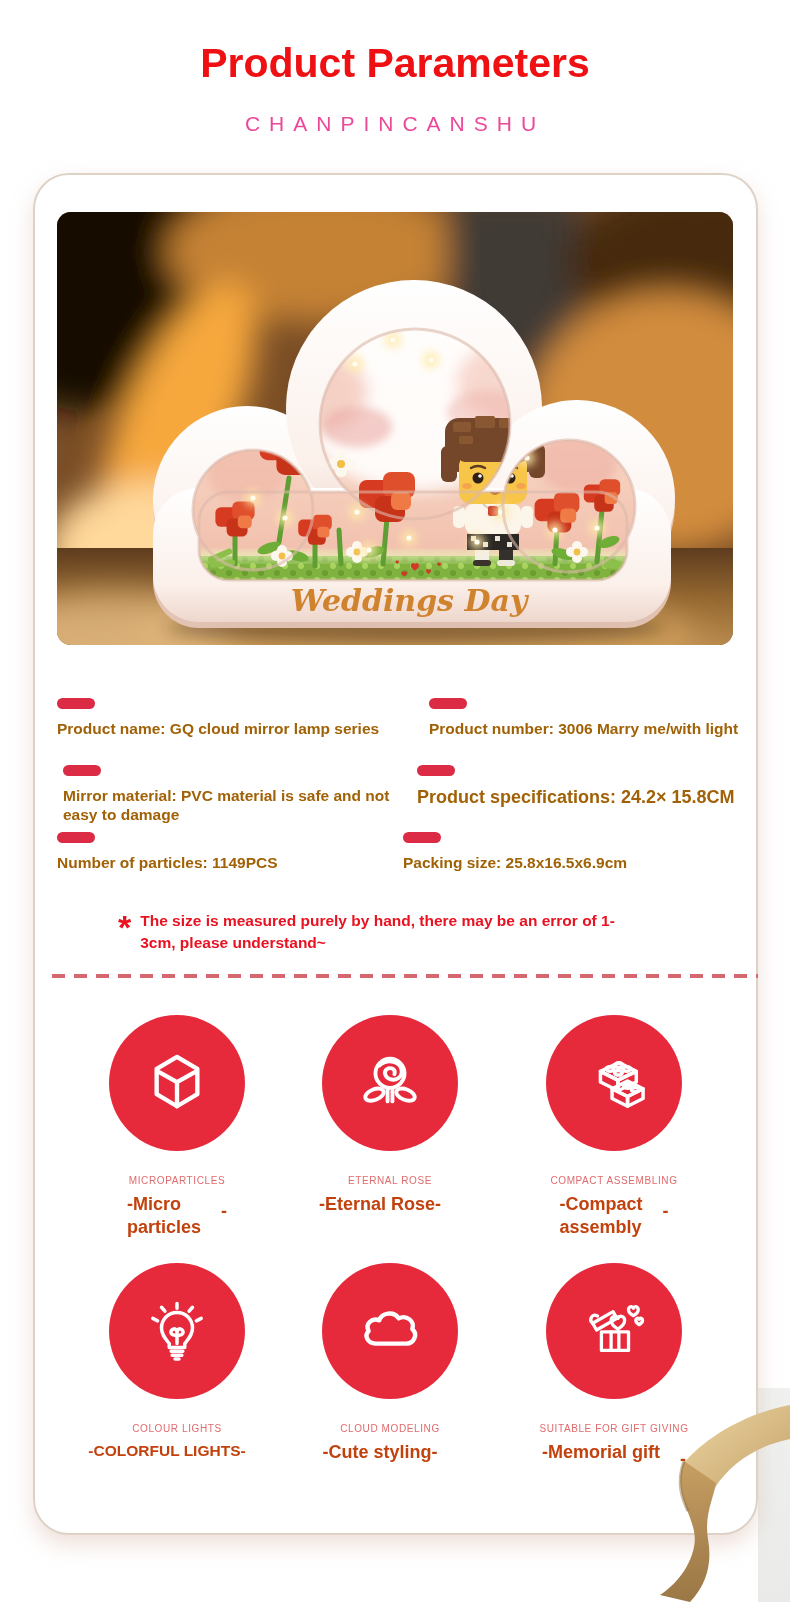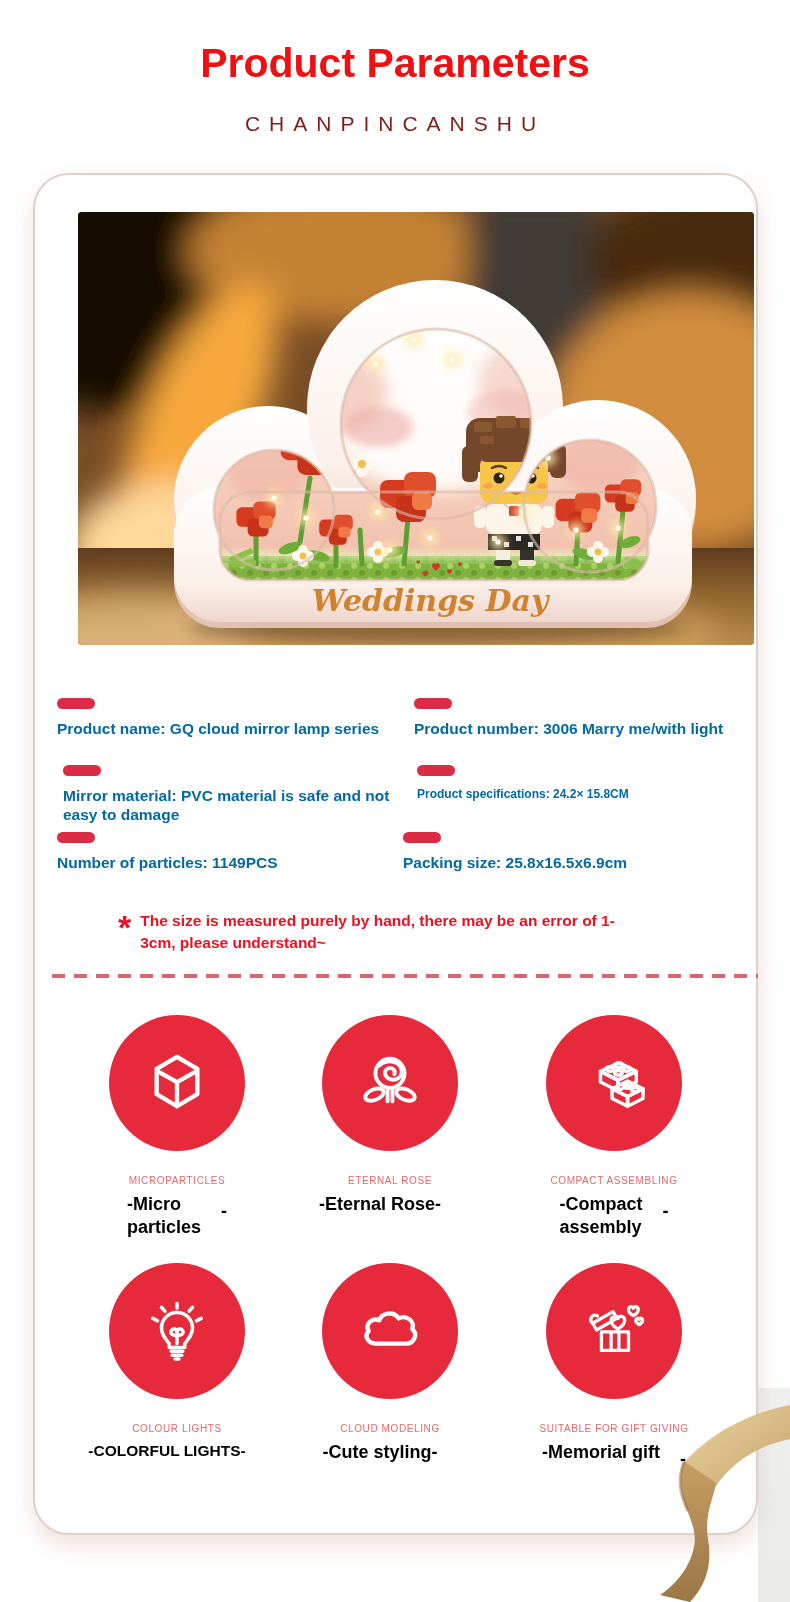--- a/index.html
+++ b/index.html
@@ -2,38 +2,38 @@
 <html><head>
 <meta charset="utf-8">
 <style>
   * { margin:0; padding:0; box-sizing:border-box; }
   body { background:#ffffff; font-family:"Liberation Sans", sans-serif; }
   .page { position:relative; width:790px; height:1602px; background:#ffffff; overflow:hidden; }
 
   .title { position:absolute; top:40px; left:0; width:100%; text-align:center;
            font-size:41px; font-weight:bold; color:#ee1013; letter-spacing:0px; }
   .subtitle { position:absolute; top:112px; left:0; width:100%; text-align:center;
-              font-size:21px; color:#7f1d1d; letter-spacing:9px; }
+              font-size:21px; color:#ec4899; letter-spacing:9px; }
 
   .card { position:absolute; left:33px; top:173px; width:725px; height:1362px;
           background:#ffffff; border:2px solid #ded2c7; border-radius:36px;
           box-shadow:0 10px 22px rgba(205,165,150,.35); }
 
   .photo { position:absolute; left:57px; top:212px; width:676px; height:433px;
-           border-radius:4px; overflow:hidden;margin-left:21px; }
+           border-radius:14px; overflow:hidden; }
   .photo svg { display:block; }
 
   .spec { position:absolute; width:348px; }
   .spec .dash { display:block; width:38px; height:11px; border-radius:6px; background:#dc2b45; }
-  .spec p { margin-top:11px; font-weight:bold; font-size:15.5px; line-height:1.22; color:#0369a1; }
-  .spec.sm p { font-size:12px; }
+  .spec p { margin-top:11px; font-weight:bold; font-size:15.5px; line-height:1.22; color:#a16207; }
+  .spec.sm p { font-size:18px; }
   .sL1 { left:57px;  top:698px; }
   .sL2 { left:57px;  top:765px;margin-left:6px; }
   .sL3 { left:57px;  top:832px; }
-  .sR1 { left:414px; top:698px; }
+  .sR1 { left:429px; top:698px; }
   .sR2 { left:417px; top:765px; }
   .sR3 { left:403px; top:832px; }
 
   .note { position:absolute; left:118px; top:910px; width:530px; display:flex; }
   .note .star { font-size:34px; font-weight:bold; color:#ea1120; line-height:1; margin-right:9px; }
   .note p { font-size:15.5px; font-weight:bold; color:#ea1120; line-height:1.45; width:498px; }
 
   .divider { position:absolute; left:52px; top:974px; width:706px; height:4px;
              background:repeating-linear-gradient(90deg,#d5686e 0 13px,transparent 13px 22px); }
 
@@ -41,21 +41,21 @@
   .f1 { left:61px;  top:1015px; }
   .f2 { left:274px; top:1015px; }
   .f3 { left:498px; top:1015px; }
   .f4 { left:61px;  top:1263px; }
   .f5 { left:274px; top:1263px; }
   .f6 { left:498px; top:1263px; }
   .f-circle { width:136px; height:136px; border-radius:50%; background:#e62a3c;
               margin:0 auto 24px auto; display:flex; align-items:center; justify-content:center; }
   .f-caption { font-size:10px; color:#e06a6c; letter-spacing:.6px; }
   .f-sub { margin-top:7px; display:flex; justify-content:center; align-items:flex-start;
-           font-weight:bold; font-size:18px; color:#000000; line-height:1.25; }
+           font-weight:bold; font-size:18px; color:#c2410c; line-height:1.25; }
   .f-sub .txt { white-space:pre-line; text-align:left; }
   .f-sub .tail { margin-left:20px; margin-top:7px; }
   .f-sub.small { font-size:15.5px; }
 
   .right-shade { position:absolute; left:758px; top:1388px; width:32px; height:214px;
                  background:linear-gradient(180deg,#f0f1ef,#eaebe9); }
   .ribbon { position:absolute; left:620px; top:1395px; }
 </style>
 </head>
 <body>

